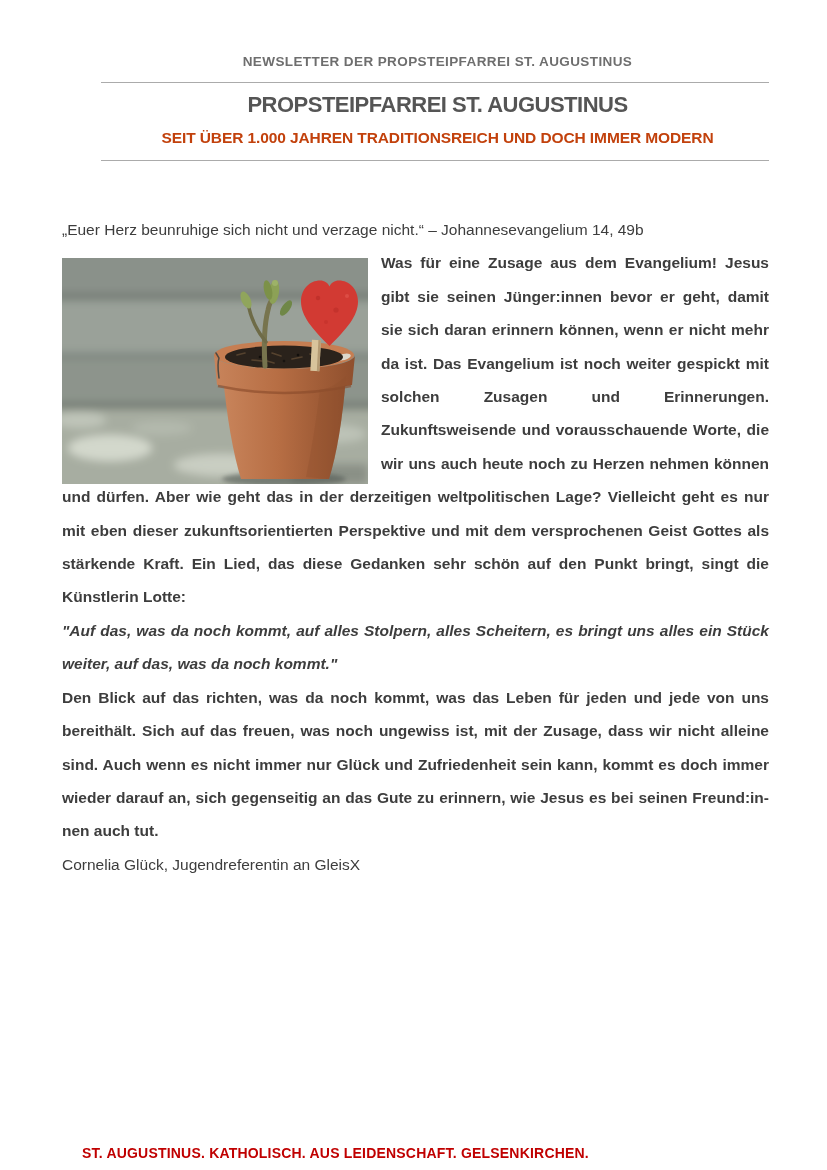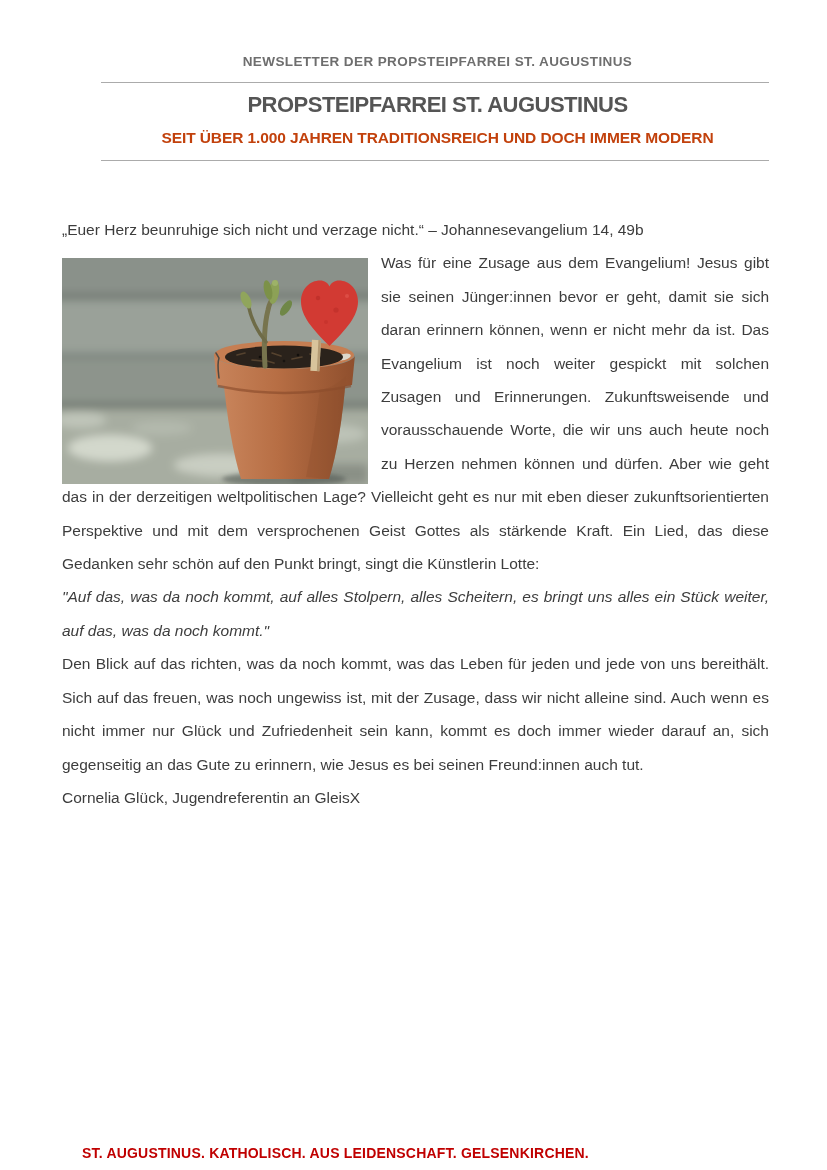--- a/index.html
+++ b/index.html
@@ -44,21 +44,21 @@
   }
   
   .content {
     margin:0 82px 0 38px;
     padding-top:52px;
     font-size:15.5px;
     line-height:33.4px;
     hyphens:auto;
   }
   .content p { margin:0; }
-  .body-par { text-align:justify; }
+  .body-par { text-align:justify;font-weight:bold; }
   .song { font-style:italic; }
   .photo-float {
     float:left;
     width:306px; height:226px;
     margin:12px 13px -6px 0;
     padding:0;
   }
   .photo-float svg { display:block; width:306px; height:226px; }
   
   .footer {

